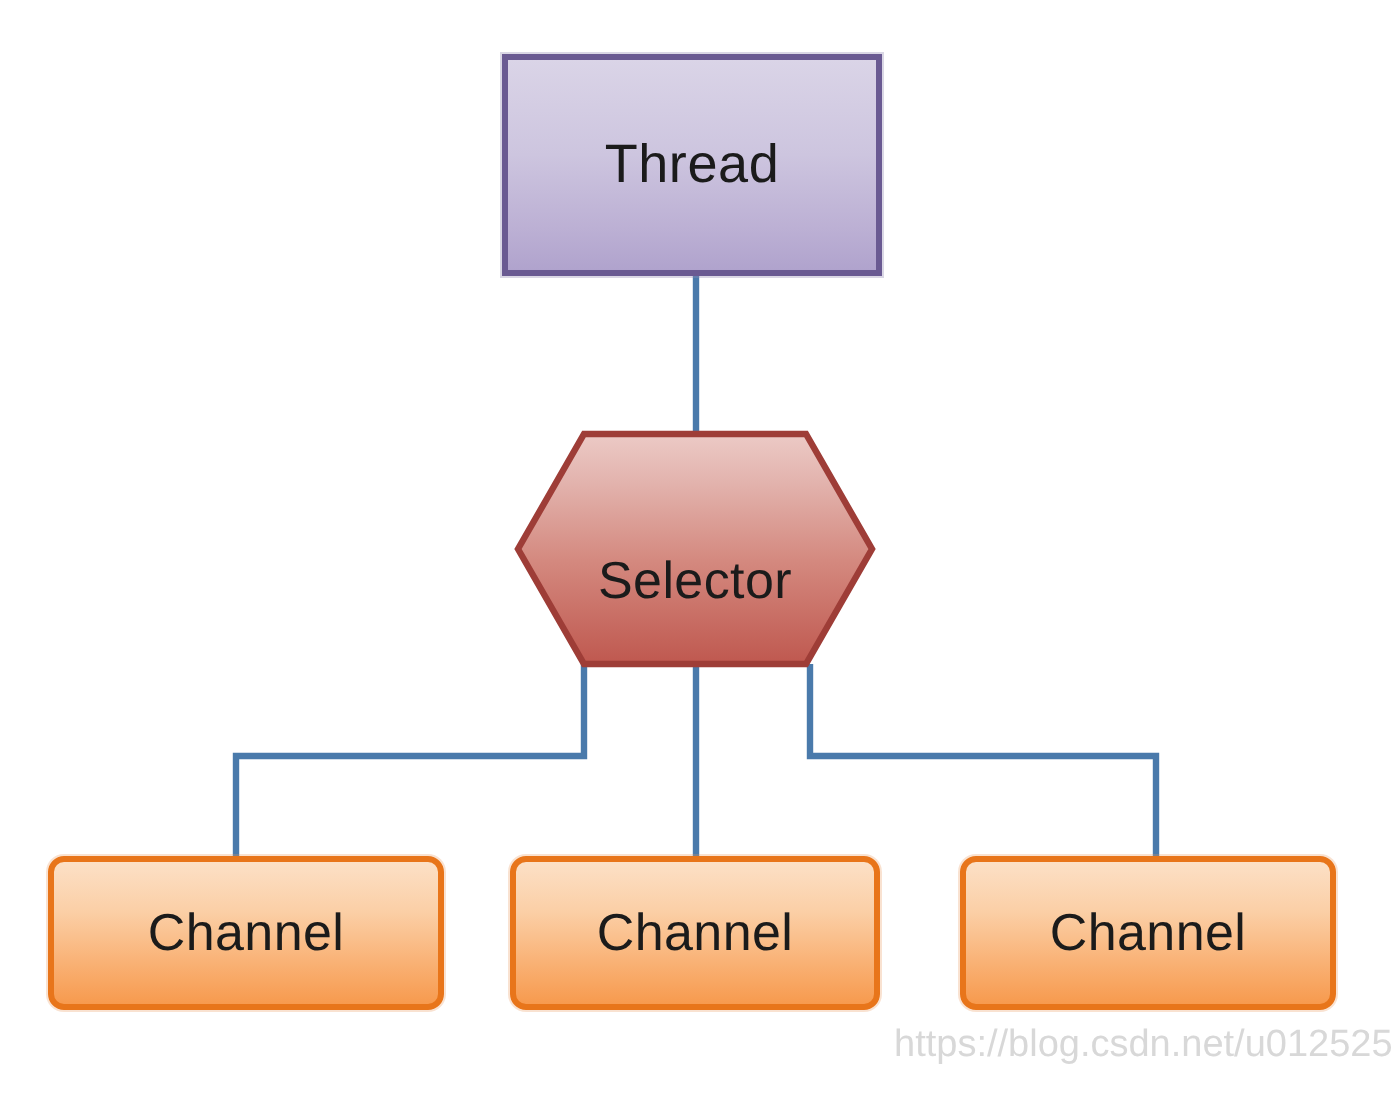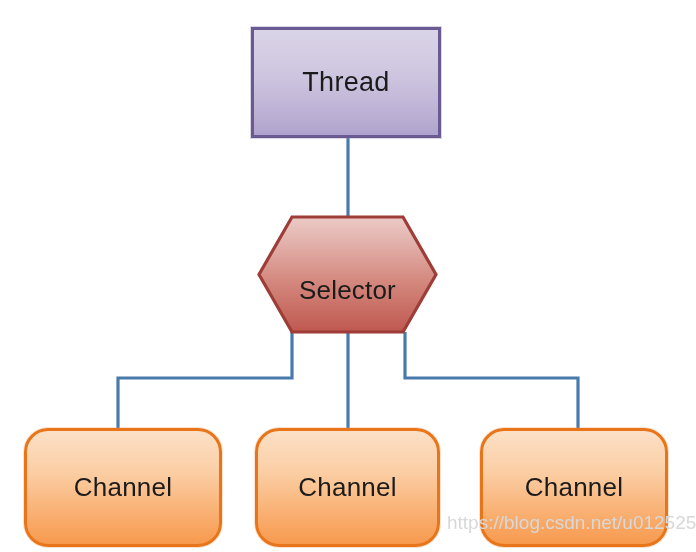--- a/index.html
+++ b/index.html
@@ -66,24 +66,24 @@
     justify-content: center;
     font-size: 26px;
     color: #1b1b1b;
     letter-spacing: 0.2px;
   }
 
   
   .node-channel {
     position: absolute;
     top: 428px;
-    height: 119px;
+    height: 77px;
     box-sizing: border-box;
     border: 3px solid #e8751a;
-    border-radius: 24px;
+    border-radius: 8px;
     background: linear-gradient(to bottom, #fce0c6 0%, #fbcfa6 35%, #f9b276 70%, #f79a4e 100%);
     box-shadow: 0 0 0 1px rgba(235,150,90,0.28);
     display: flex;
     align-items: center;
     justify-content: center;
   }
   .node-channel .node-label {
     font-size: 26px;
     color: #1b1b1b;
     letter-spacing: 0.2px;

